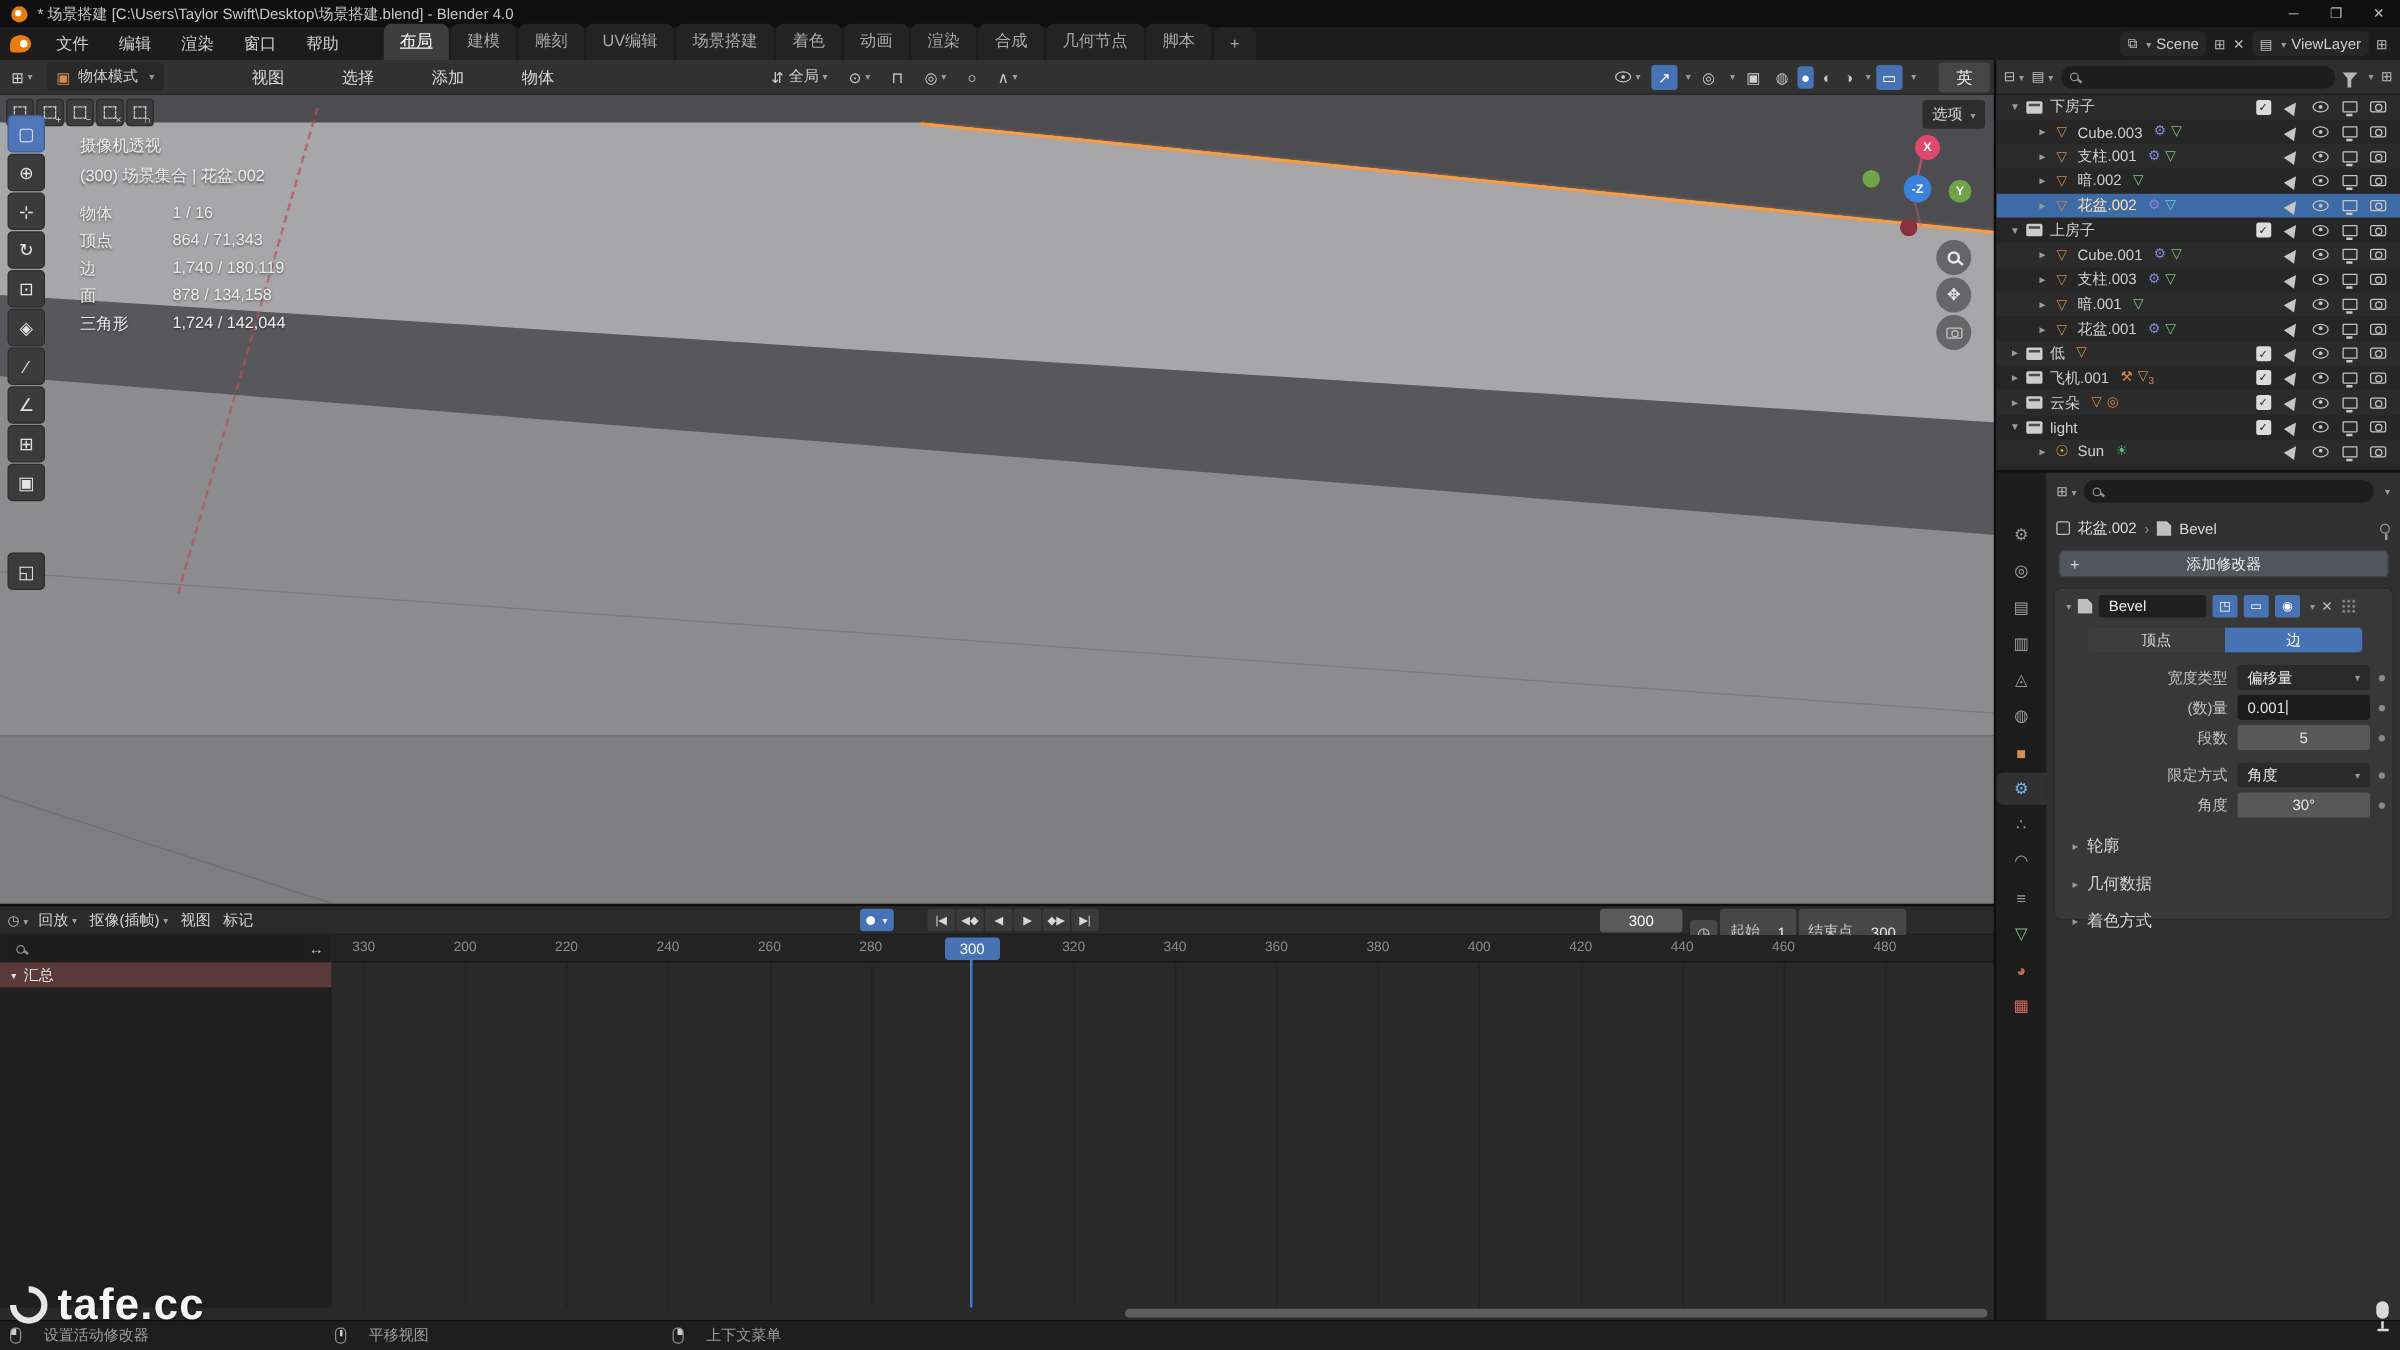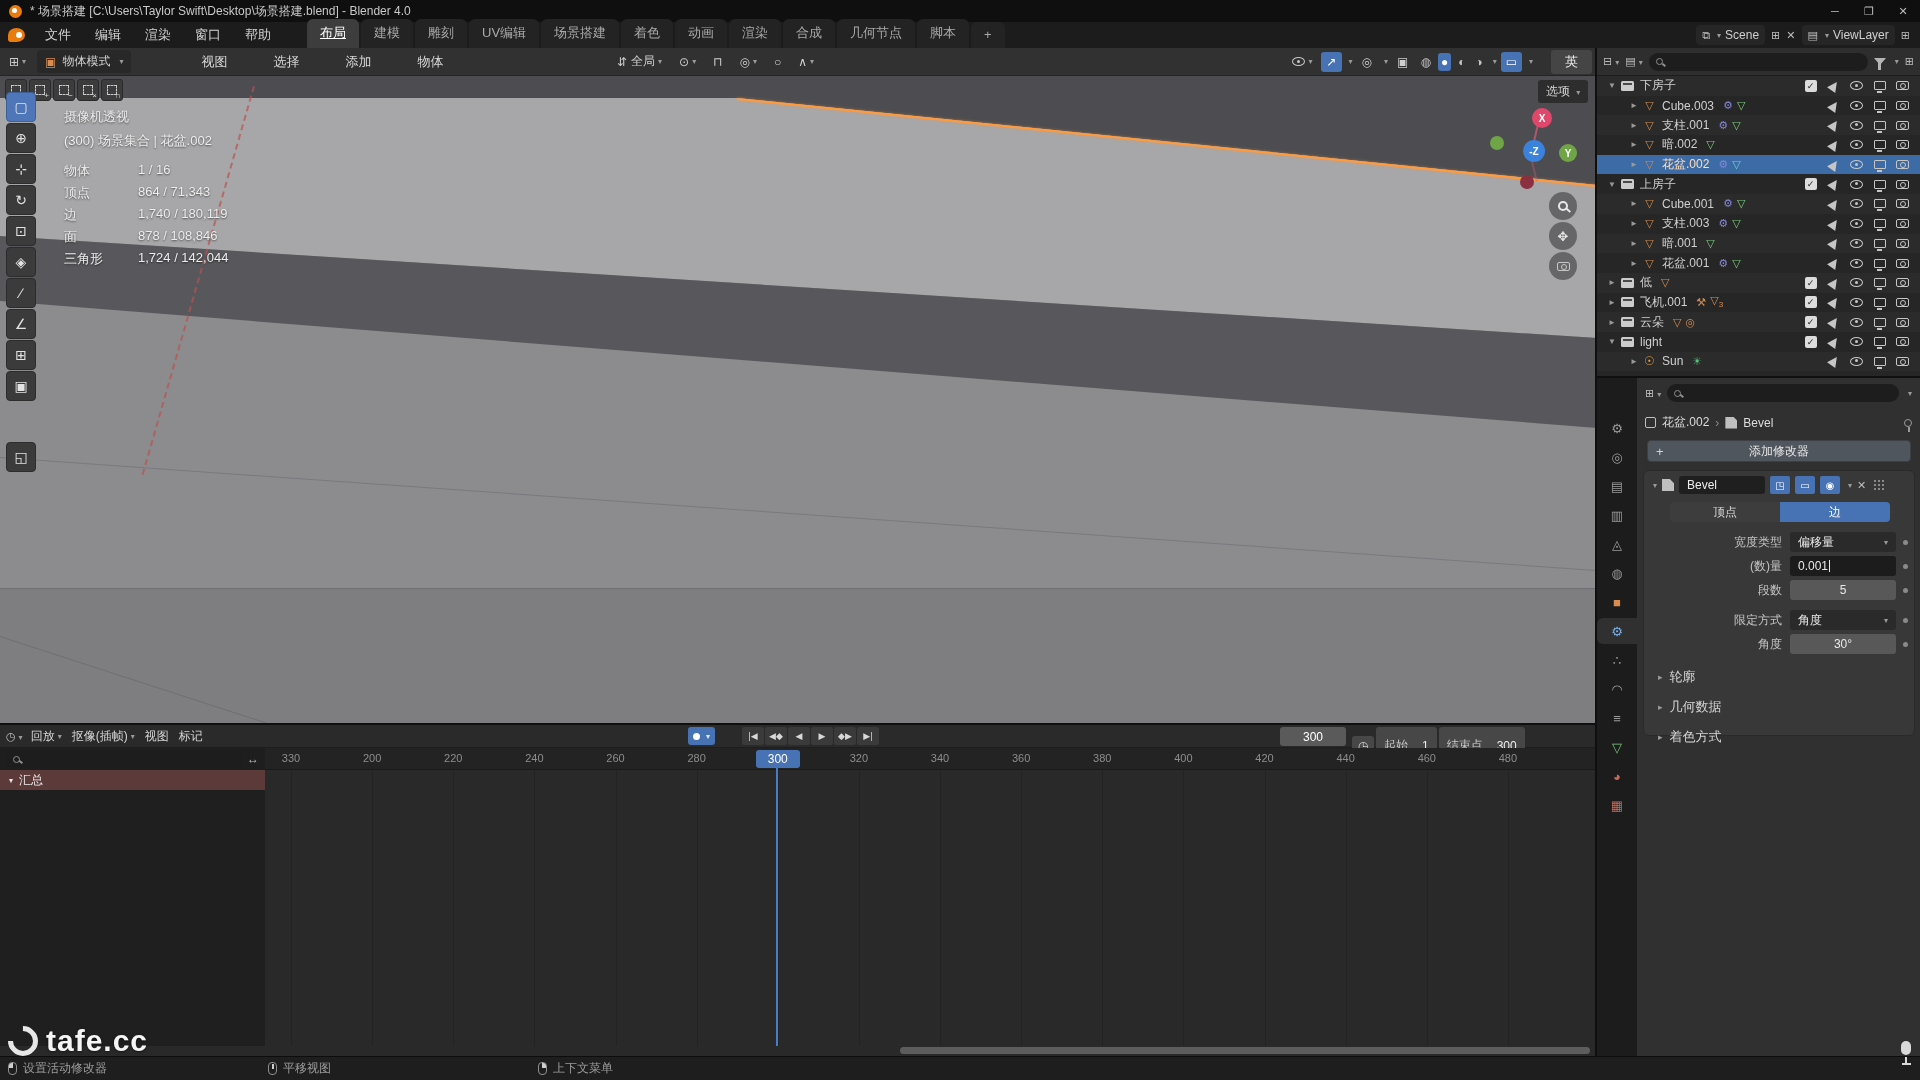--- a/index.html
+++ b/index.html
@@ -175,36 +175,36 @@
   .gridline { position:absolute; top:45px; width:1px; height:276px; background:#232323; }
   #playhead-line { position:absolute; left:776px; top:43px; width:2px; height:278px; background:#4a7bc8; }
   #tl-left-search { position:absolute; left:0; top:23px; width:265px; height:22px; background:#1e1e1e; display:flex; align-items:center; padding:0 6px; gap:5px; }
   #expand-btn { color:#bbb; font-size:12px; }
   #summary-row { position:absolute; left:0; top:45px; width:265px; height:20px; background:#5d3a3a; color:#ececec; display:flex; align-items:center; padding-left:6px; gap:6px; font-size:12px; }
   #channel-bg { position:absolute; left:0; top:65px; width:265px; height:256px; background:#1f1f1f; }
   #tl-scrollbar { position:absolute; left:900px; top:322px; width:690px; height:7px; background:#5d5d5d; border-radius:4px; }
 
   
   #statusbar { left:0; top:1056px; width:1920px; height:24px; background:#1e1e1e; border-top:1px solid #0d0d0d; display:flex; align-items:center; color:#9c9c9c; overflow:visible; }
-  .sb-item { display:flex; align-items:center; gap:6px; position:absolute; }
+  .sb-item { display:flex; align-items:center; gap:18px; position:absolute; }
   .mouse-ic { width:9px; height:13px; border:1.5px solid #8f8f8f; border-radius:4px; position:relative; }
   .mouse-ic::after{ content:""; position:absolute; background:#cfcfcf; }
   .mouse-left::after{ left:0; top:0; width:4px; height:5px; border-radius:3px 0 0 0; }
   .mouse-mid::after{ left:2.5px; top:1px; width:2px; height:5px; }
   .mouse-right::after{ right:0; top:0; width:4px; height:5px; border-radius:0 3px 0 0; }
   #sb-right { position:absolute; right:36px; font-size:12px; color:#9c9c9c; }
   #mic { position:absolute; right:8px; top:-16px; width:12px; height:30px; }
   #mic .cap { width:10px; height:14px; border-radius:5px; background:#d9d9d9; margin:0 auto; }
   #mic .stand { width:1.5px; height:6px; background:#d9d9d9; margin:2px auto 0; }
   #mic .base { width:9px; height:1.5px; background:#d9d9d9; margin:0 auto; }
 
   
   #watermark { left:8px; top:1024px; display:flex; align-items:center; gap:8px; z-index:50; }
   #wm-logo { width:30px; height:30px; border:5px solid #f2f2f2; border-left-color:transparent; border-radius:50%; transform:rotate(45deg); opacity:.95; }
-  #wm-text { font-size:30px; font-weight:bold; color:#f5f5f5; text-shadow:0 1px 3px rgba(0,0,0,.5); letter-spacing:1px; }
+  #wm-text { font-size:35px; font-weight:bold; color:#f5f5f5; text-shadow:0 1px 3px rgba(0,0,0,.5); letter-spacing:1px; }
 
   .vline { position:absolute; background:#0f0f0f; }
 </style>
 </head>
 <body>
 
 <div class="abs" id="titlebar">
   <span id="blender-logo-title"></span>
   <span id="title-text">* 场景搭建 [C:\Users\Taylor Swift\Desktop\场景搭建.blend] - Blender 4.0</span>
   <div id="win-controls">
@@ -336,21 +336,21 @@
         <div class="stat-row">
           <span class="sl">顶点</span>
           <span class="sv">864 / 71,343</span>
         </div>
         <div class="stat-row">
           <span class="sl">边</span>
           <span class="sv">1,740 / 180,119</span>
         </div>
         <div class="stat-row">
           <span class="sl">面</span>
-          <span class="sv">878 / 108,846</span>
+          <span class="sv">878 / 134,158</span>
         </div>
         <div class="stat-row">
           <span class="sl">三角形</span>
           <span class="sv">1,724 / 142,044</span>
         </div>
       </div>
   </div>
 
   <div class="abs" id="toolbar">
       <div class="tool-btn active">▢</div>

